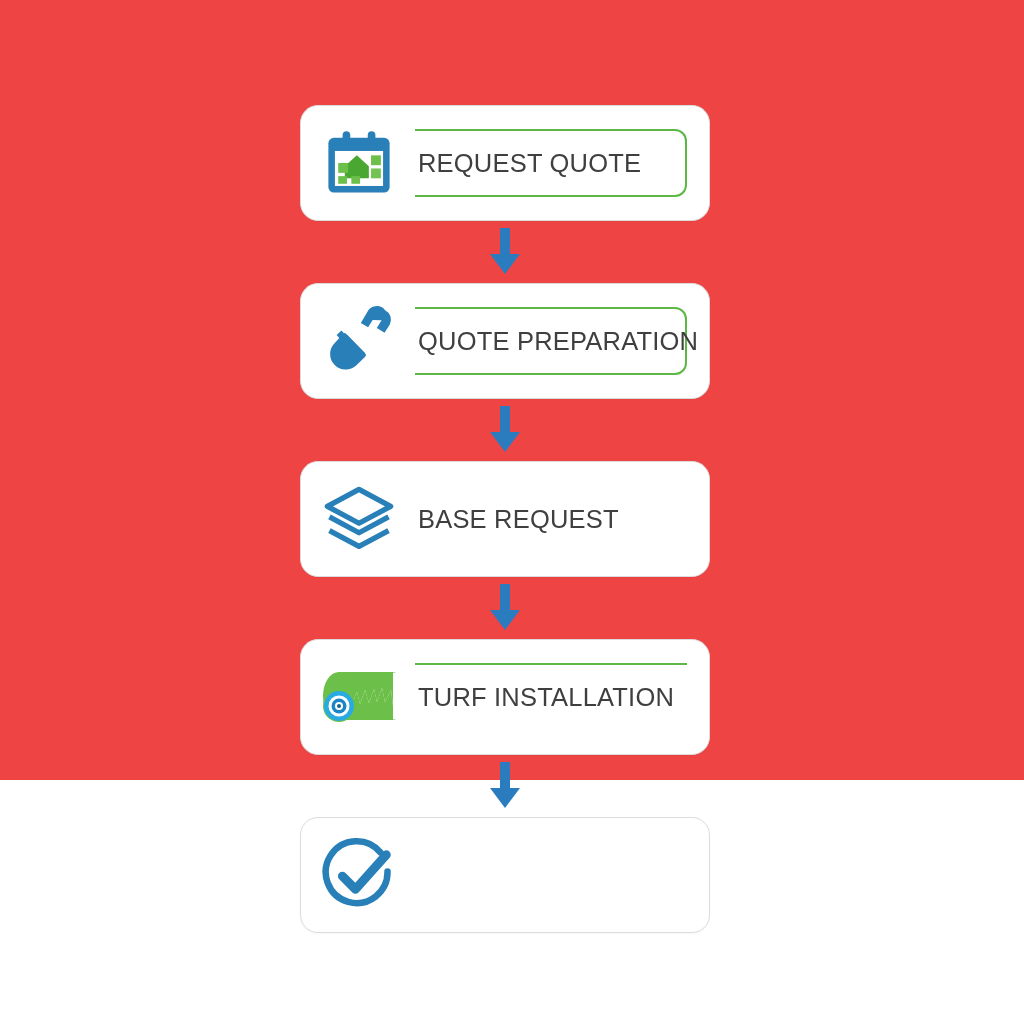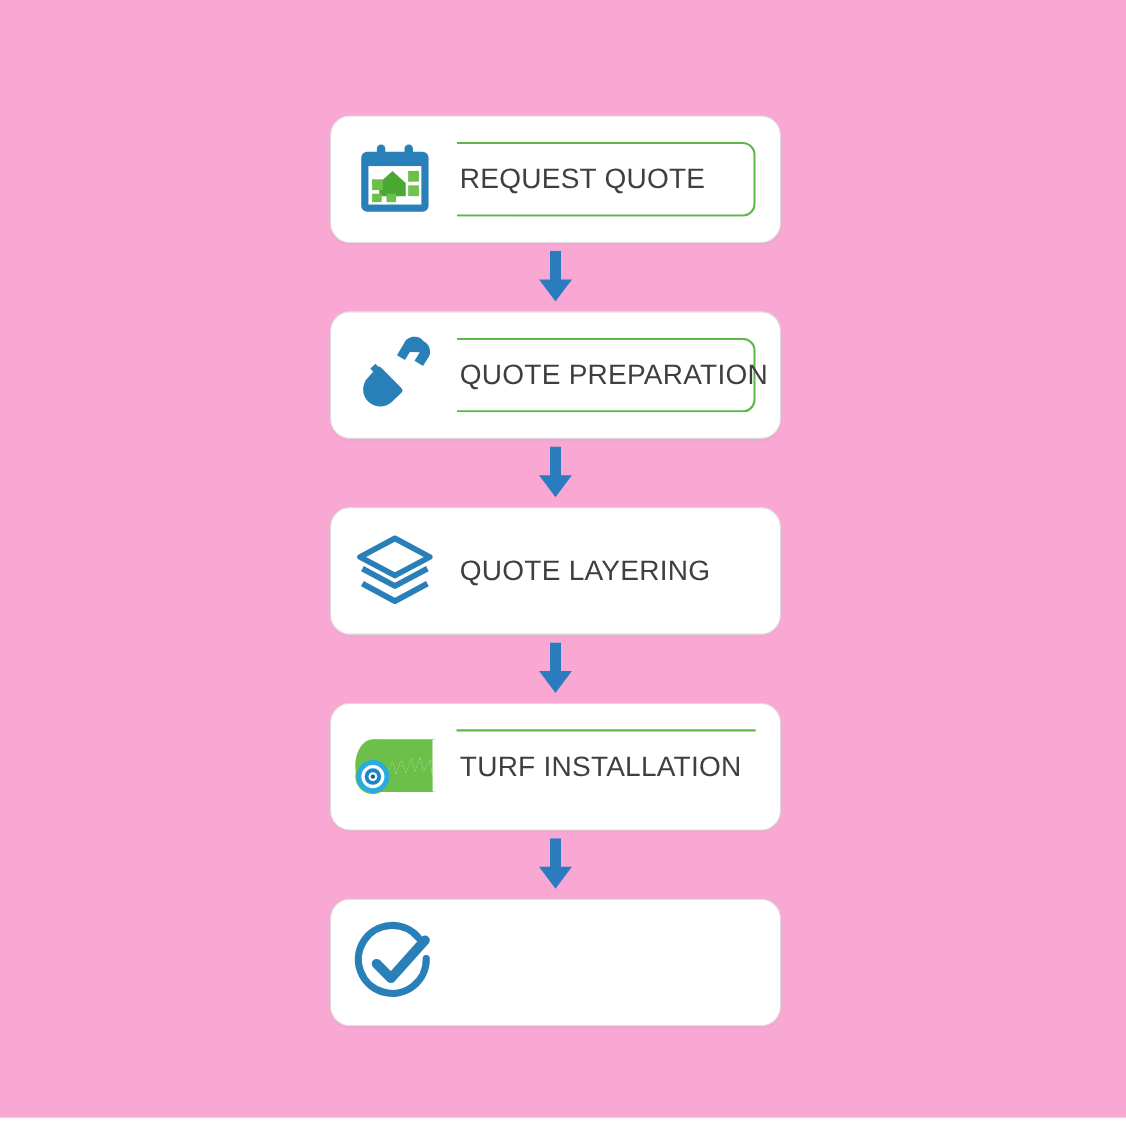--- a/index.html
+++ b/index.html
@@ -10,22 +10,22 @@
   body {
     width: 1024px;
     height: 1024px;
     font-family: "Liberation Sans", sans-serif;
     overflow: hidden;
   }
 
   #flow-root {
     position: relative;
     width: 1024px;
-    height: 1016px;
-    background: #f9a8d4;
+    height: 780px;
+    background: #ef4444;
   }
 
   .flow-column {
     position: absolute;
     left: 300px;
     top: 105px;
     width: 410px;
     display: flex;
     flex-direction: column;
     align-items: center;
@@ -166,21 +166,21 @@
         <svg width="76" height="68" viewBox="0 0 72 64" aria-hidden="true">
           <g fill="none" stroke="#2980b9" stroke-width="5" stroke-linejoin="round">
             <path d="M36 4 L66 20 L36 36 L6 20 Z"></path>
             <path d="M8 30 L36 45 L64 30"></path>
             <path d="M8 43 L36 58 L64 43"></path>
           </g>
         </svg>
       </div>
       <div class="label-wrap">
 
-        <span class="step-label">QUOTE LAYERING</span>
+        <span class="step-label">BASE REQUEST</span>
       </div>
     </div>
 
     <div class="arrow-connector">
       <svg width="34" height="48" viewBox="0 0 34 48" aria-hidden="true">
         <path d="M12 0 H22 V26 H32 L17 46 L2 26 H12 Z" fill="#2a7cbf"></path>
       </svg>
     </div>
 
     <div class="step-card">

